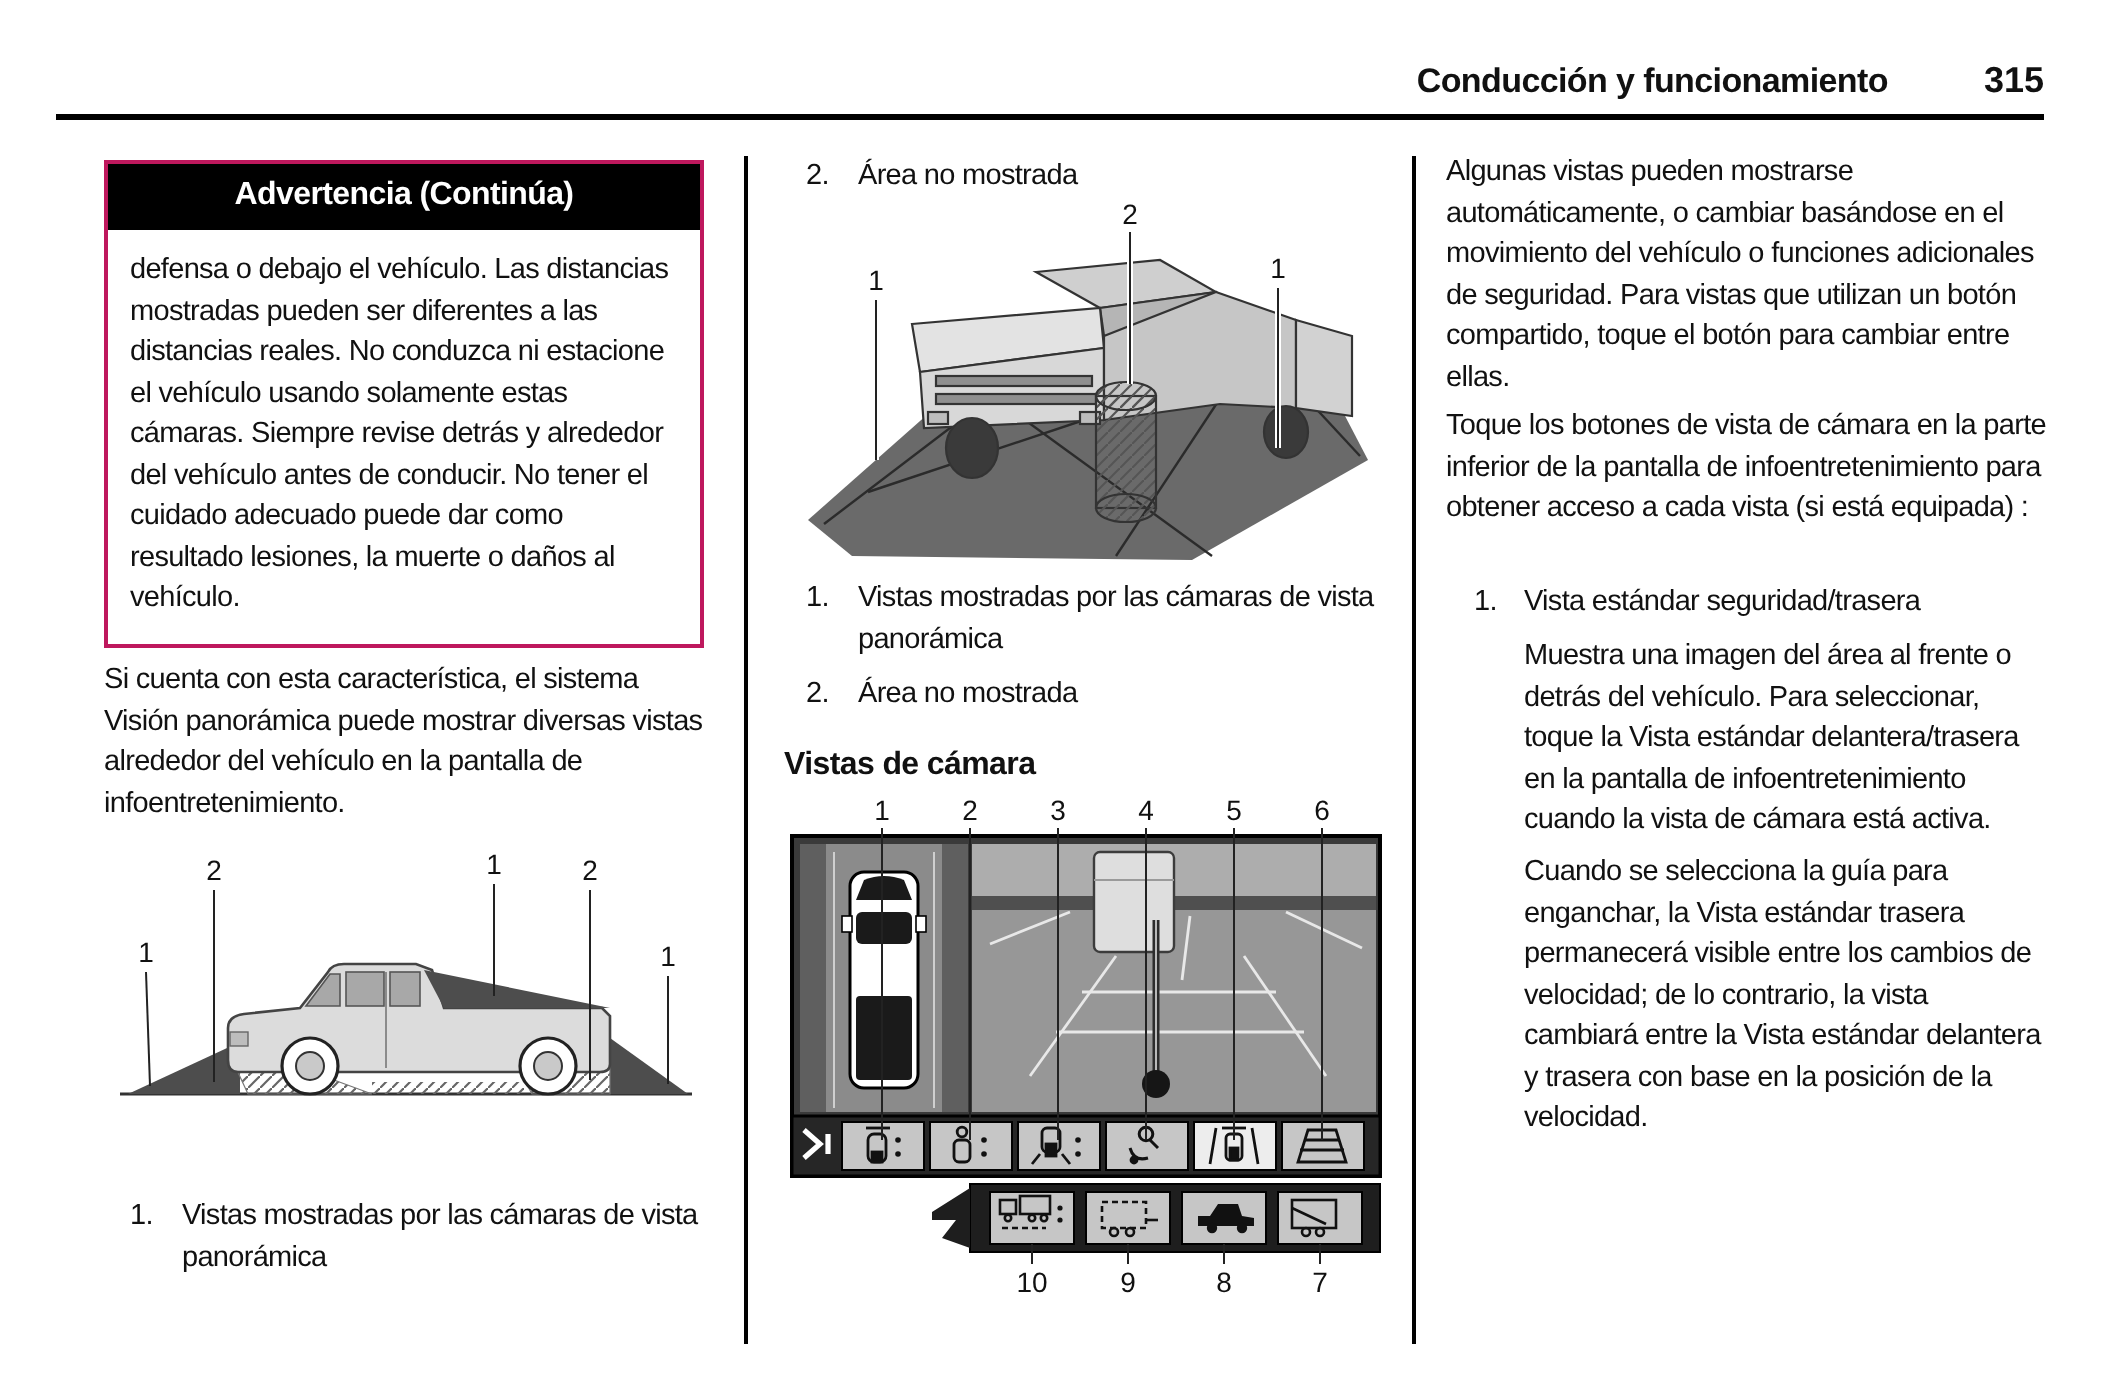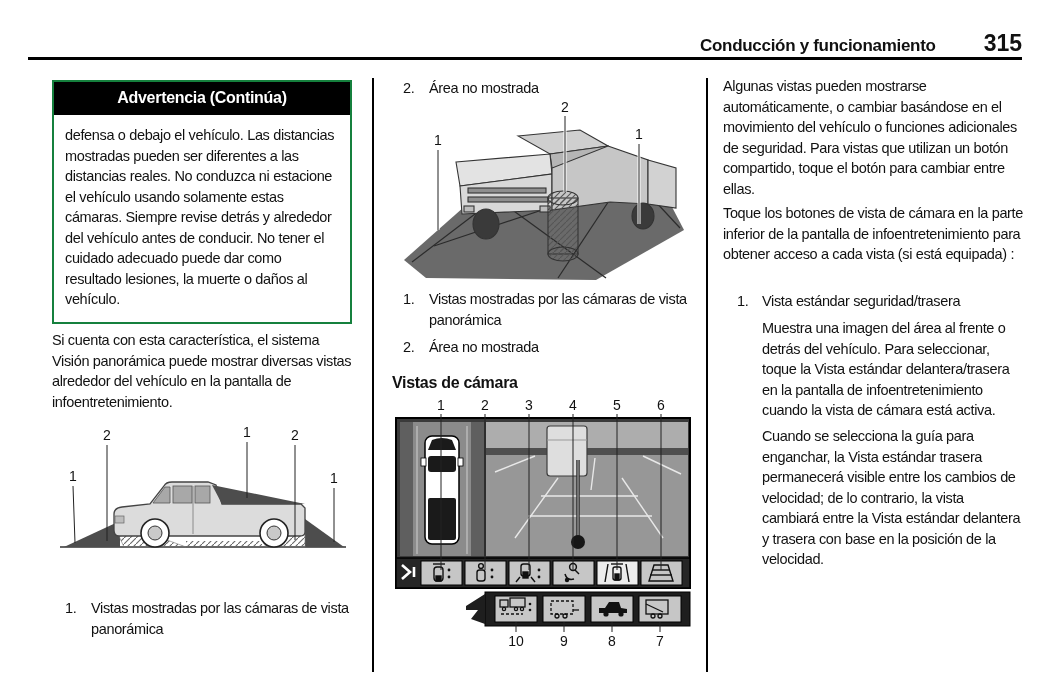--- a/index.html
+++ b/index.html
@@ -1,25 +1,25 @@
 <!DOCTYPE html>
 <html><head>
 <meta charset="utf-8">
 <style>
   html,body{margin:0;padding:0;background:#ffffff;}
   .page{position:relative;width:1054px;height:700px;background:#fff;overflow:hidden;
         font-family:"Liberation Sans",sans-serif;color:#111;}
   .hdr-row{position:absolute;top:30px;left:28px;width:994px;display:flex;justify-content:flex-end;align-items:baseline;gap:48px;}
   .hdr-title{font-weight:bold;font-size:17px;letter-spacing:-0.3px;}
-  .hdr-page{font-weight:bold;font-size:23px;}
+  .hdr-page{font-weight:bold;font-size:18px;}
   .hdr-rule{position:absolute;top:57px;left:28px;width:994px;height:3px;background:#000;}
   .vsep{position:absolute;top:78px;width:2px;height:594px;background:#000;}
   .txt{font-size:14.5px;line-height:20.5px;letter-spacing:-0.35px;}
   .col-block{position:absolute;}
-  .warnbox{position:absolute;left:52px;top:80px;width:300px;border:2px solid #15803d;background:#fff;box-sizing:border-box;}
+  .warnbox{position:absolute;left:52px;top:80px;width:300px;border:2px solid #be185d;background:#fff;box-sizing:border-box;}
   .warnbox .wtitle{background:#000;color:#fff;text-align:center;font-weight:bold;font-size:16px;
                    padding:7px 4px 8px 4px;letter-spacing:-0.3px;}
   .warnbox .wbody{padding:10px 11px 12px 11px;border-radius:12px;}
   .legend-row{display:flex;align-items:flex-start;}
   .legend-num{width:26px;flex:0 0 26px;}
   .legend-txt{flex:1;}
   .subhead{font-weight:bold;font-size:16px;letter-spacing:-0.3px;}
   .list-num{width:25px;flex:0 0 25px;}
   svg{display:block;}
   svg text{font-family:"Liberation Sans",sans-serif;font-size:14px;fill:#111;}

